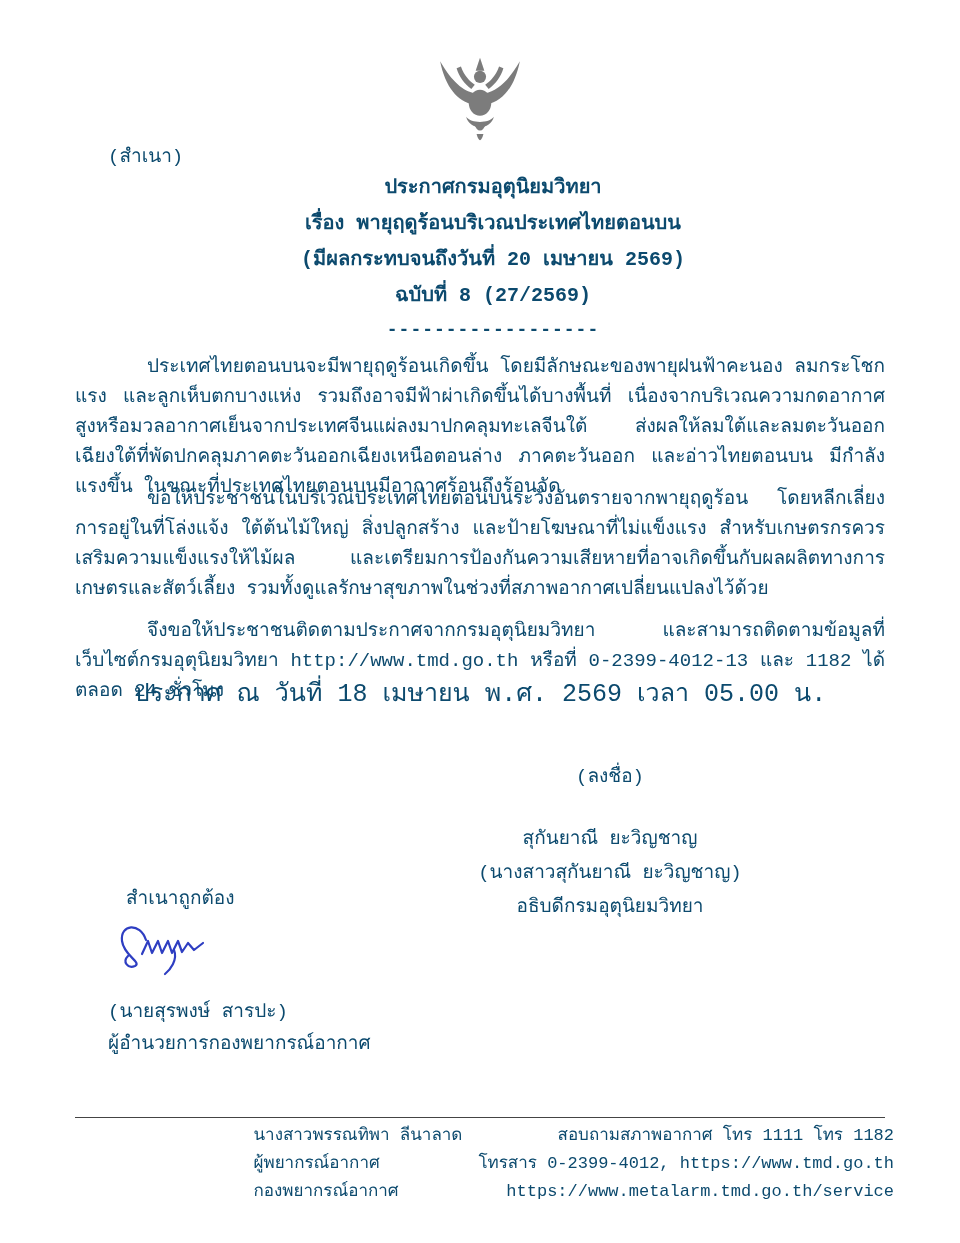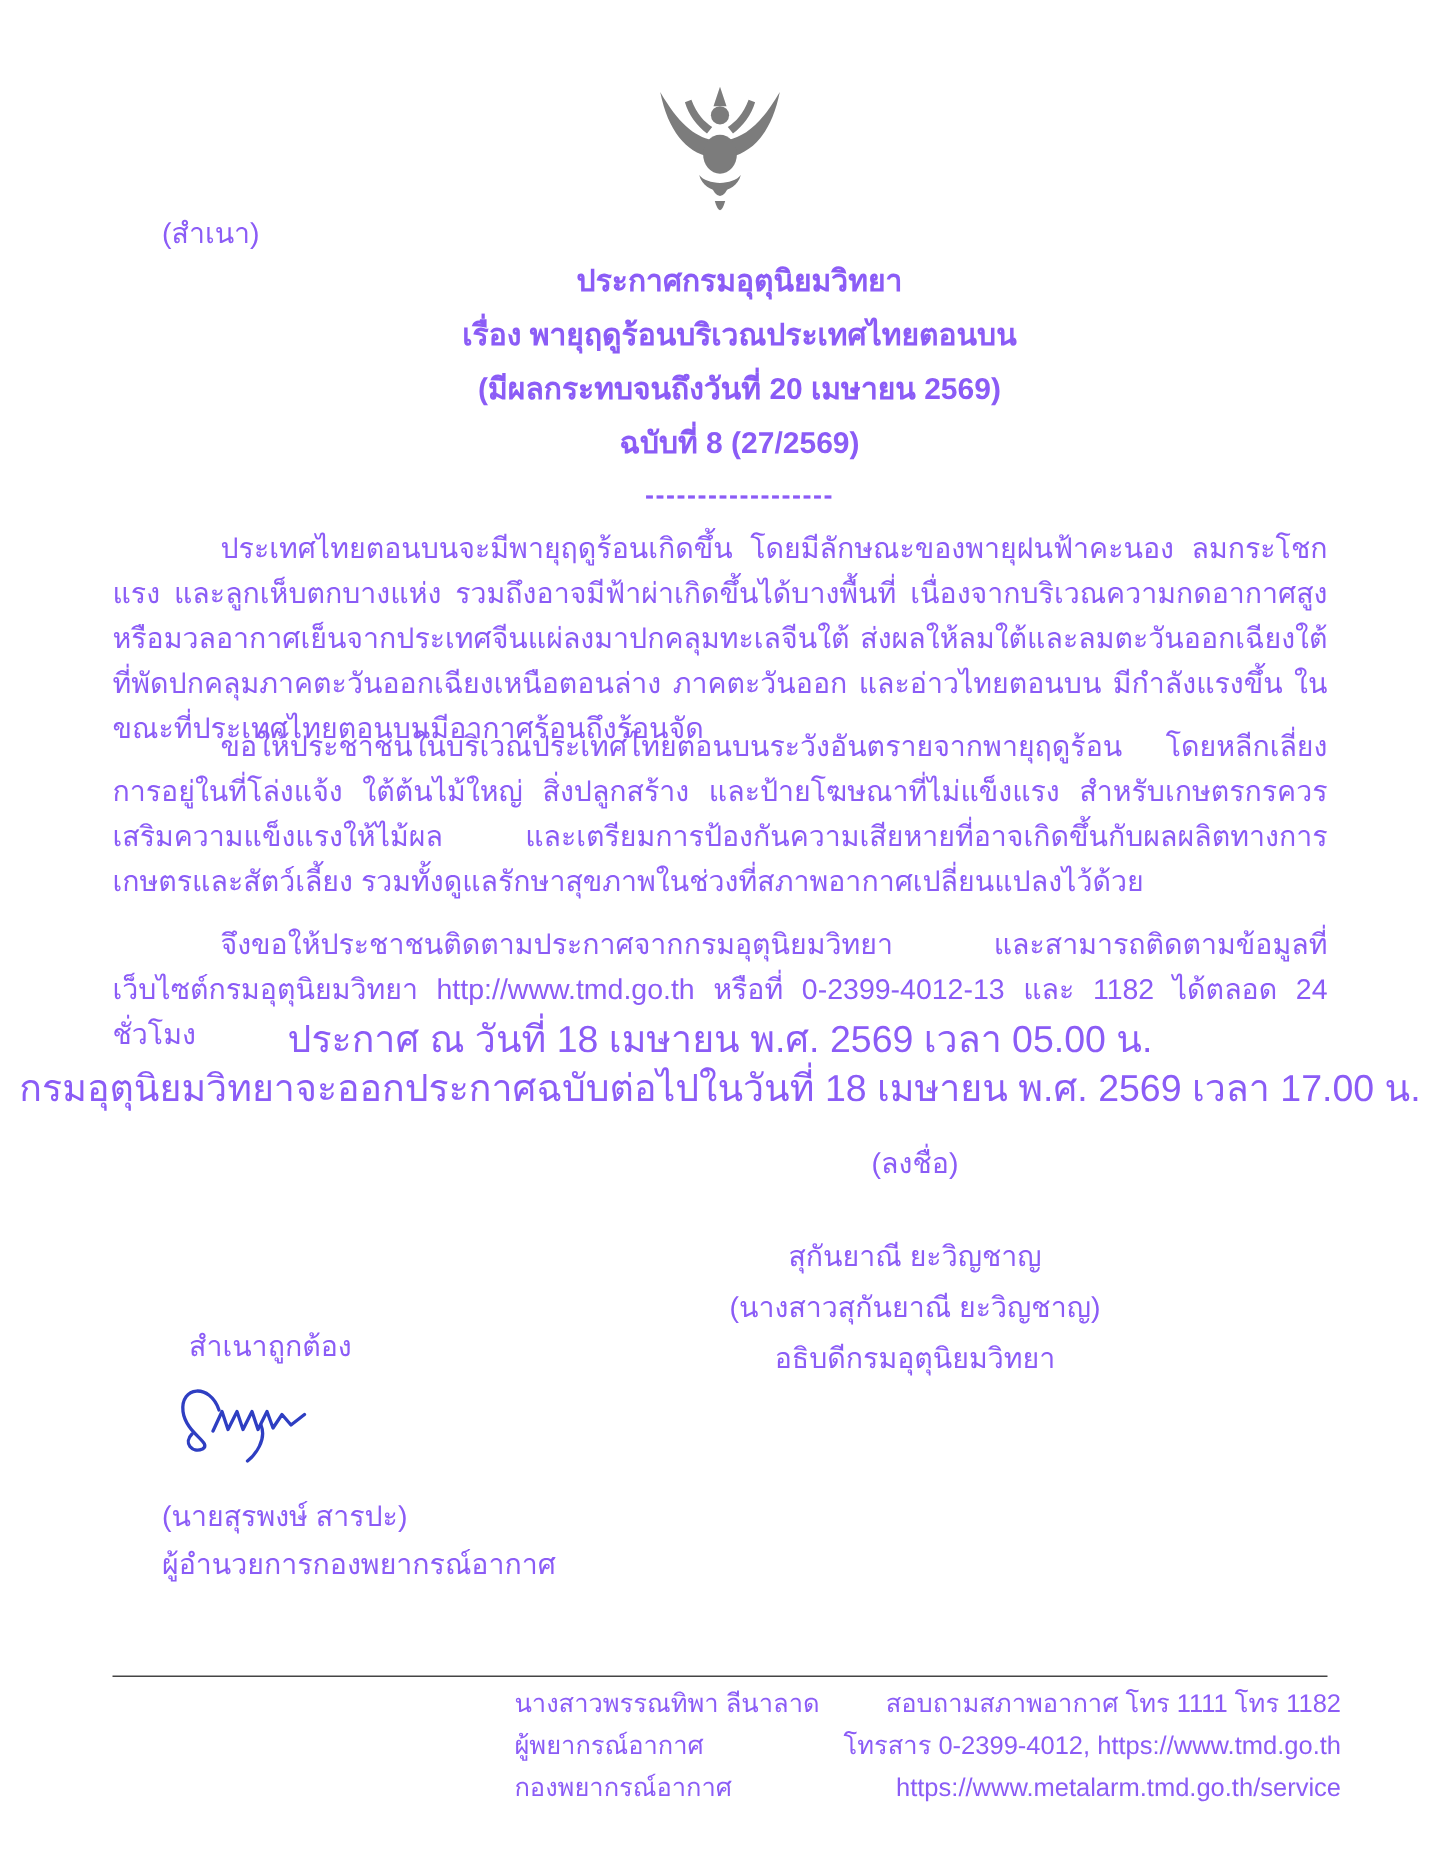--- a/index.html
+++ b/index.html
@@ -1,22 +1,22 @@
 <!DOCTYPE html>
 <html><head>
 <meta charset="utf-8">
 <style>
   * { margin:0; padding:0; box-sizing:border-box; }
   html,body { background:#ffffff; }
   .page {
     position:relative;
     width:960px; height:1243px;
     background:#ffffff;
-    font-family:Liberation Sans, sans-serif;
-    color:#8b5cf6;
+    font-family:Liberation Mono, monospace;
+    color:#0c4a6e;
     overflow:hidden;
     margin:0 auto;
     border-radius:16px;
   }
   .copy-label {
     position:absolute; left:108px; top:140px;
     font-size:19px;
   }
   .emblem {
     position:absolute; left:0; right:0; top:54px;
@@ -101,21 +101,20 @@
     <div>(มีผลกระทบจนถึงวันที่ 20 เมษายน 2569)</div>
     <div>ฉบับที่ 8 (27/2569)</div>
     <div class="divider">------------------</div>
   </div>
 
   <div class="body-text" id="para1">ประเทศไทยตอนบนจะมีพายุฤดูร้อนเกิดขึ้น โดยมีลักษณะของพายุฝนฟ้าคะนอง ลมกระโชกแรง และลูกเห็บตกบางแห่ง รวมถึงอาจมีฟ้าผ่าเกิดขึ้นได้บางพื้นที่ เนื่องจากบริเวณความกดอากาศสูงหรือมวลอากาศเย็นจากประเทศจีนแผ่ลงมาปกคลุมทะเลจีนใต้ ส่งผลให้ลมใต้และลมตะวันออกเฉียงใต้ที่พัดปกคลุมภาคตะวันออกเฉียงเหนือตอนล่าง ภาคตะวันออก และอ่าวไทยตอนบน มีกำลังแรงขึ้น ในขณะที่ประเทศไทยตอนบนมีอากาศร้อนถึงร้อนจัด</div>
   <div class="body-text" id="para2">ขอให้ประชาชนในบริเวณประเทศไทยตอนบนระวังอันตรายจากพายุฤดูร้อน โดยหลีกเลี่ยงการอยู่ในที่โล่งแจ้ง ใต้ต้นไม้ใหญ่ สิ่งปลูกสร้าง และป้ายโฆษณาที่ไม่แข็งแรง สำหรับเกษตรกรควรเสริมความแข็งแรงให้ไม้ผล และเตรียมการป้องกันความเสียหายที่อาจเกิดขึ้นกับผลผลิตทางการเกษตรและสัตว์เลี้ยง รวมทั้งดูแลรักษาสุขภาพในช่วงที่สภาพอากาศเปลี่ยนแปลงไว้ด้วย</div>
   <div class="body-text" id="para3">จึงขอให้ประชาชนติดตามประกาศจากกรมอุตุนิยมวิทยา และสามารถติดตามข้อมูลที่เว็บไซต์กรมอุตุนิยมวิทยา http://www.tmd.go.th หรือที่ 0-2399-4012-13 และ 1182 ได้ตลอด 24 ชั่วโมง</div>
 
   <div class="center-line" id="issued-line">ประกาศ ณ วันที่ 18 เมษายน พ.ศ. 2569  เวลา 05.00 น.</div>
-  <div class="center-line" id="next-issue-line">กรมอุตุนิยมวิทยาจะออกประกาศฉบับต่อไปในวันที่ 18 เมษายน พ.ศ. 2569  เวลา 17.00 น.</div>
 
   <div class="sign-block">
     <div class="sign-row">
       <span>(ลงชื่อ)</span>
       <span>สุกันยาณี ยะวิญชาญ</span>
     </div>
     <div>(นางสาวสุกันยาณี ยะวิญชาญ)</div>
     <div>อธิบดีกรมอุตุนิยมวิทยา</div>
   </div>
 

